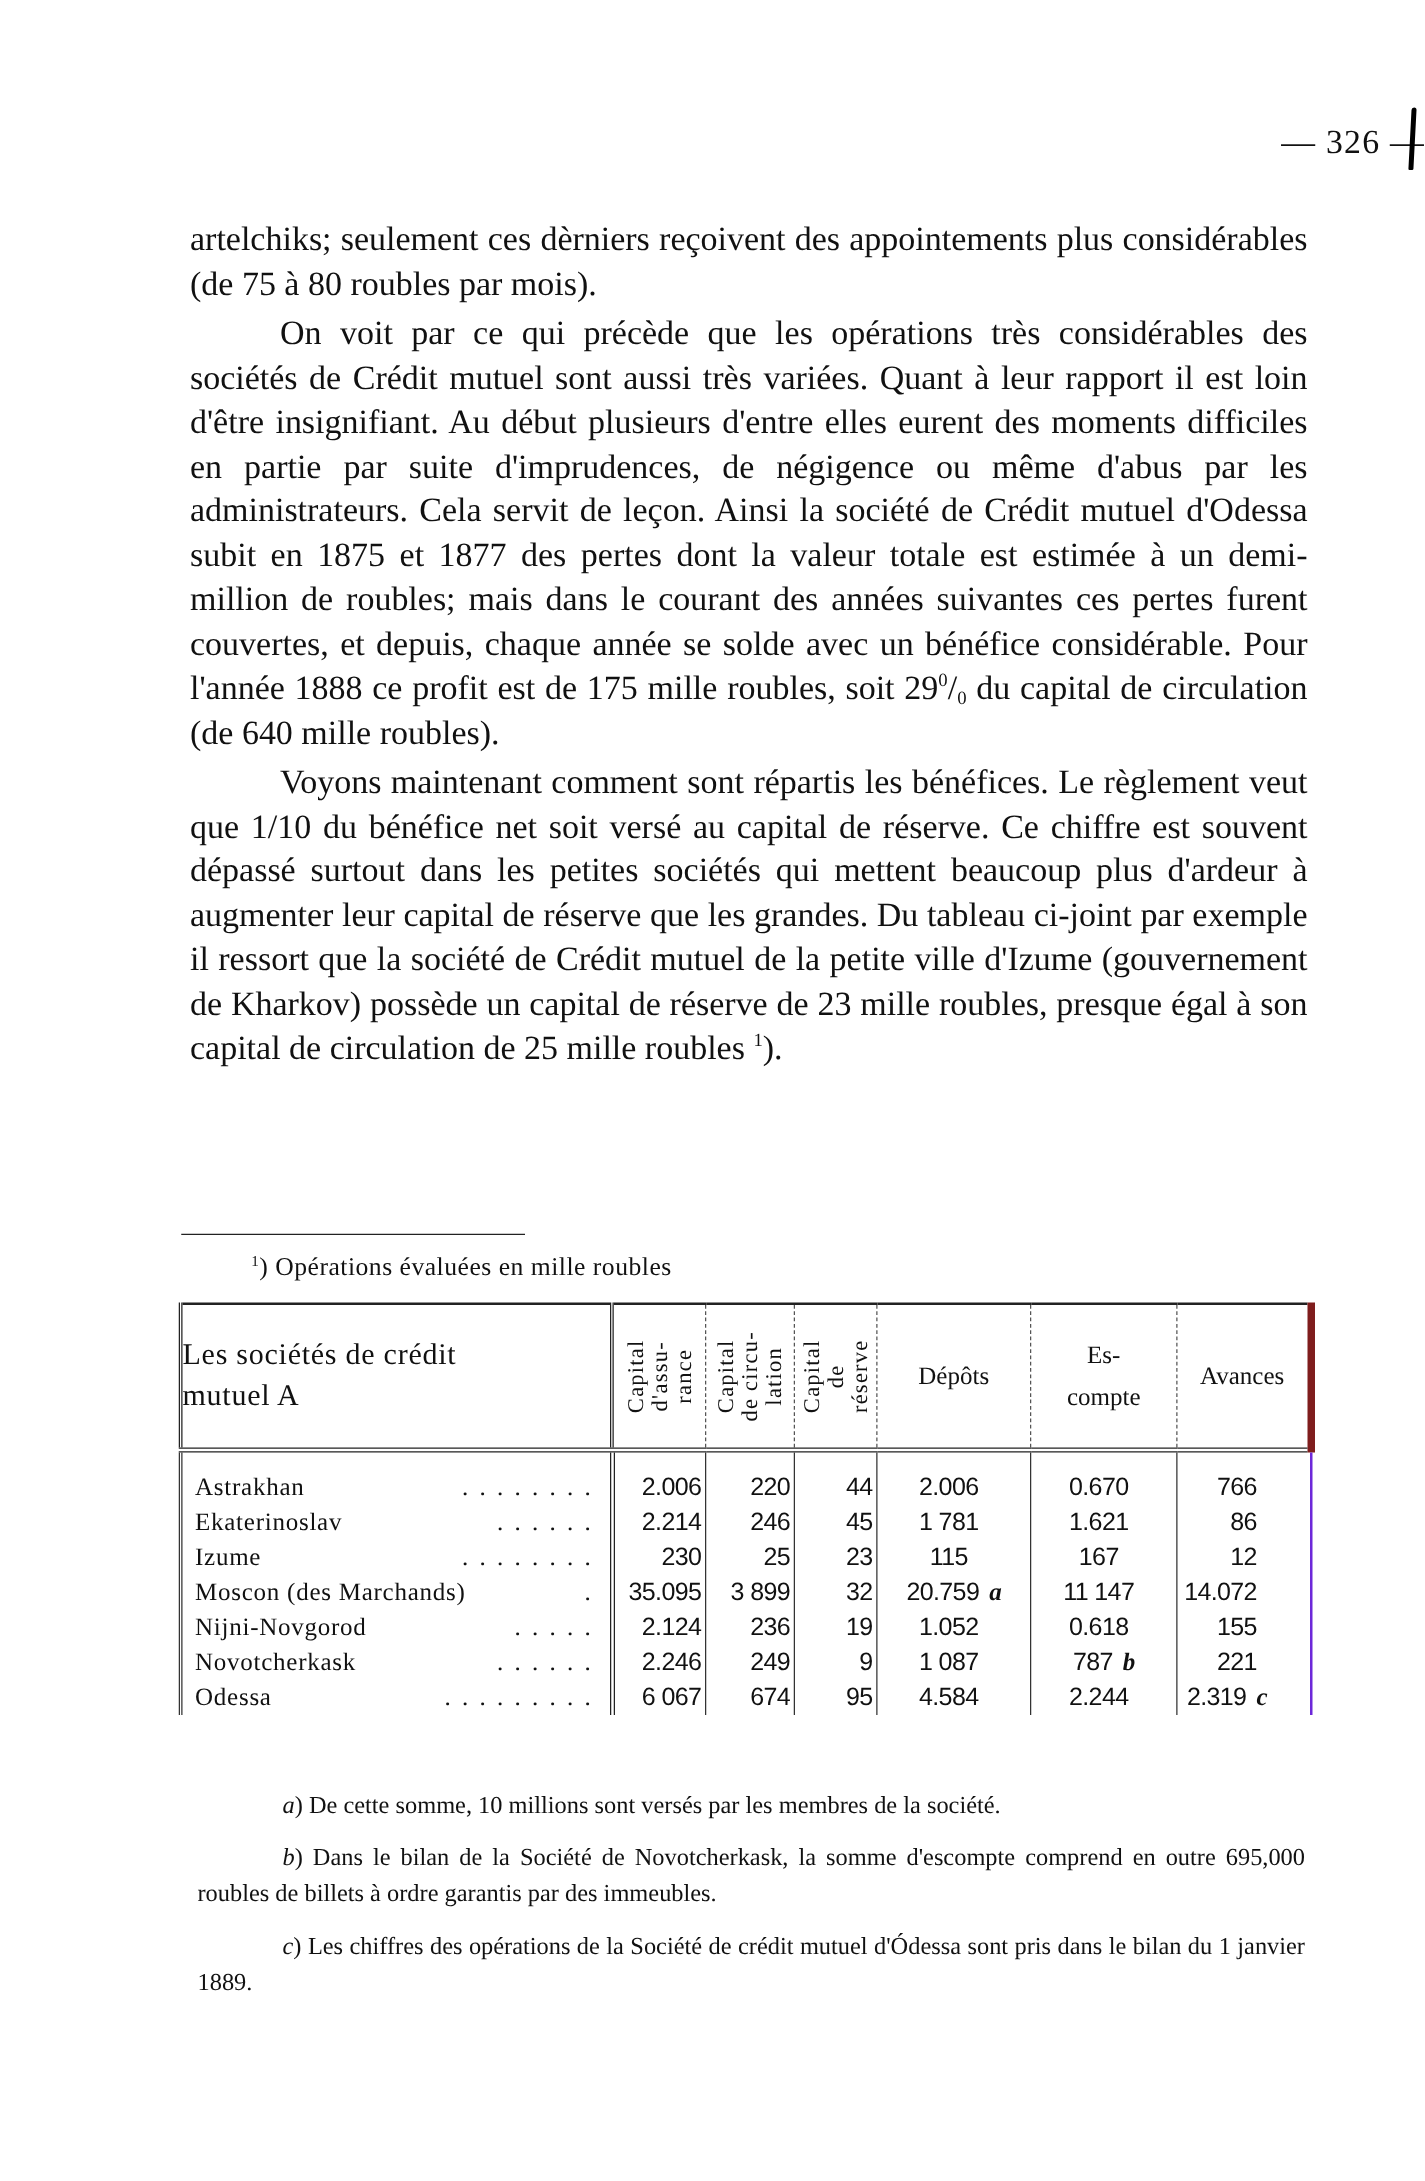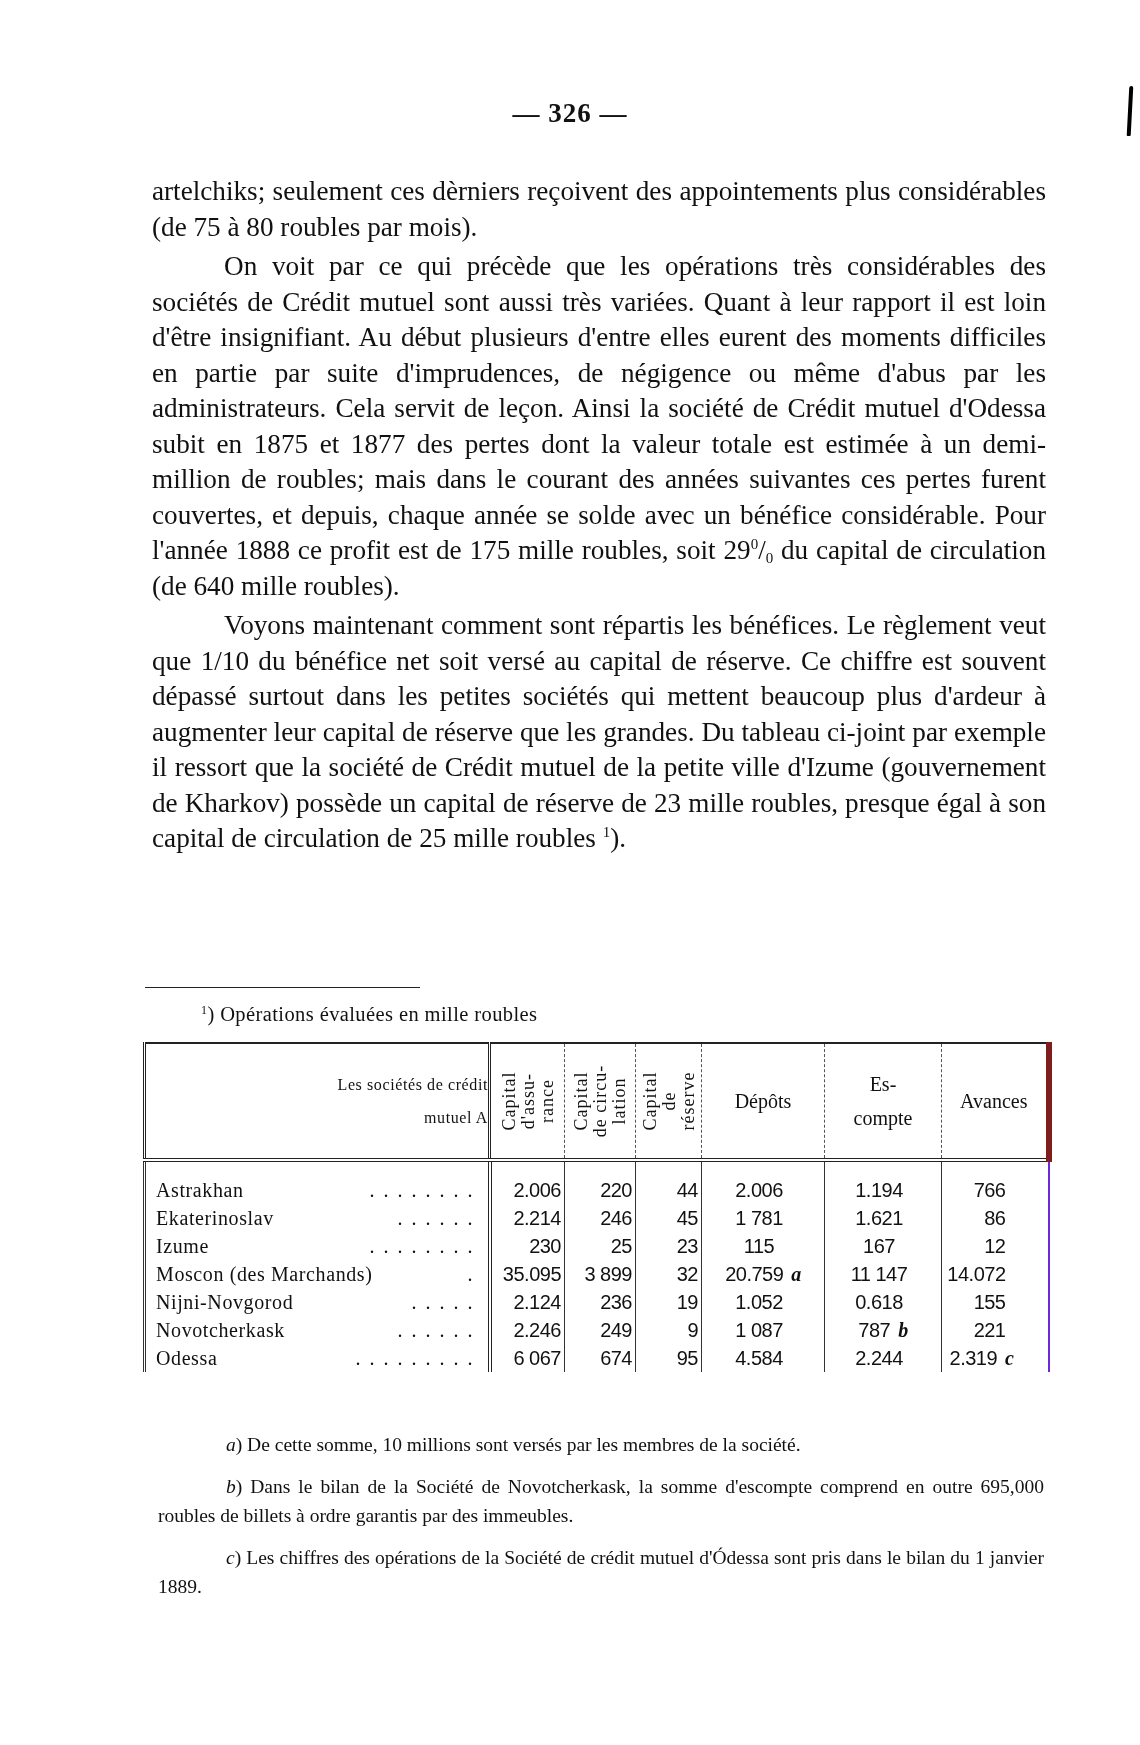--- a/index.html
+++ b/index.html
@@ -3,21 +3,21 @@
 <meta charset="utf-8">
 <style>
   html, body { margin: 0; padding: 0; background: #ffffff; }
   body {
     width: 1140px; height: 1745px; position: relative; overflow: hidden;
     font-family: "Liberation Serif", "DejaVu Serif", serif;
     color: #111111;
   }
   .page-number {
     position: absolute; top: 98px; left: 0; width: 1140px;
-    text-align: center; font-size: 27px; letter-spacing: 1px; font-weight: bold;
+    text-align: right; font-size: 27px; letter-spacing: 1px;
   }
   .scan-mark {
     position: absolute; left: 1128px; top: 86px; width: 4px; height: 50px;
     background: #000; border-radius: 2px 2px 1px 1px; transform: skewX(-3deg);
   }
   .body-text {
     position: absolute; left: 148px; top: 170px; width: 902px;
     font-size: 27.2px; line-height: 35.5px; text-align: justify;
   }
   .body-text p { margin: 4px; text-indent: 0; }
@@ -43,21 +43,21 @@
   .ops-table th, .ops-table td { padding: 0; }
   .ops-table thead tr { height: 114px; }
   .ops-table thead th {
     font-weight: normal; border-top: 2px solid #222;
     border-bottom: 4px double #222; vertical-align: middle;
     border-left: 1px dashed #555;
   }
   .ops-table thead th:first-child { border-left: 3px double #222; }
   .ops-table thead th.sep-double { border-left: 3px double #222; }
   .ops-table thead th:last-child { border-right: 6px solid #7f1d1d; }
-  .th-name { text-align: right; line-height: 33px; font-size: 16px; letter-spacing: 0.6px; }
+  .th-name { text-align: left; line-height: 33px; font-size: 24px; letter-spacing: 0.6px; }
   .th-rot { position: relative; height: 114px; }
   .rot {
     position: absolute; left: 50%; top: 50%;
     transform: translate(-50%, -50%) rotate(-90deg);
     white-space: nowrap; text-align: center;
     font-size: 18px; line-height: 19px; letter-spacing: 1px;
   }
   .th-plain { text-align: center; font-size: 20px; line-height: 34px; }
   .ops-table tbody td {
     height: 28px; line-height: 28px; font-size: 20px;
@@ -150,21 +150,21 @@
         <td>
           <div class="name-cell">
             <span>Astrakhan</span>
             <span class="dots">........</span>
           </div>
         </td>
         <td class="num sep-double">2.006</td>
         <td class="num">220</td>
         <td class="num">44</td>
         <td class="num-c"><span>2.006</span><span class="note-mark"></span></td>
-        <td class="num-c"><span>1.194</span><span class="note-mark"></span></td>
+        <td class="num-c"><span>0.670</span><span class="note-mark"></span></td>
         <td class="num-r"><span>766</span><span class="note-mark"></span></td>
       </tr>
       <tr>
         <td>
           <div class="name-cell">
             <span>Ekaterinoslav</span>
             <span class="dots">......</span>
           </div>
         </td>
         <td class="num sep-double">2.214</td>

